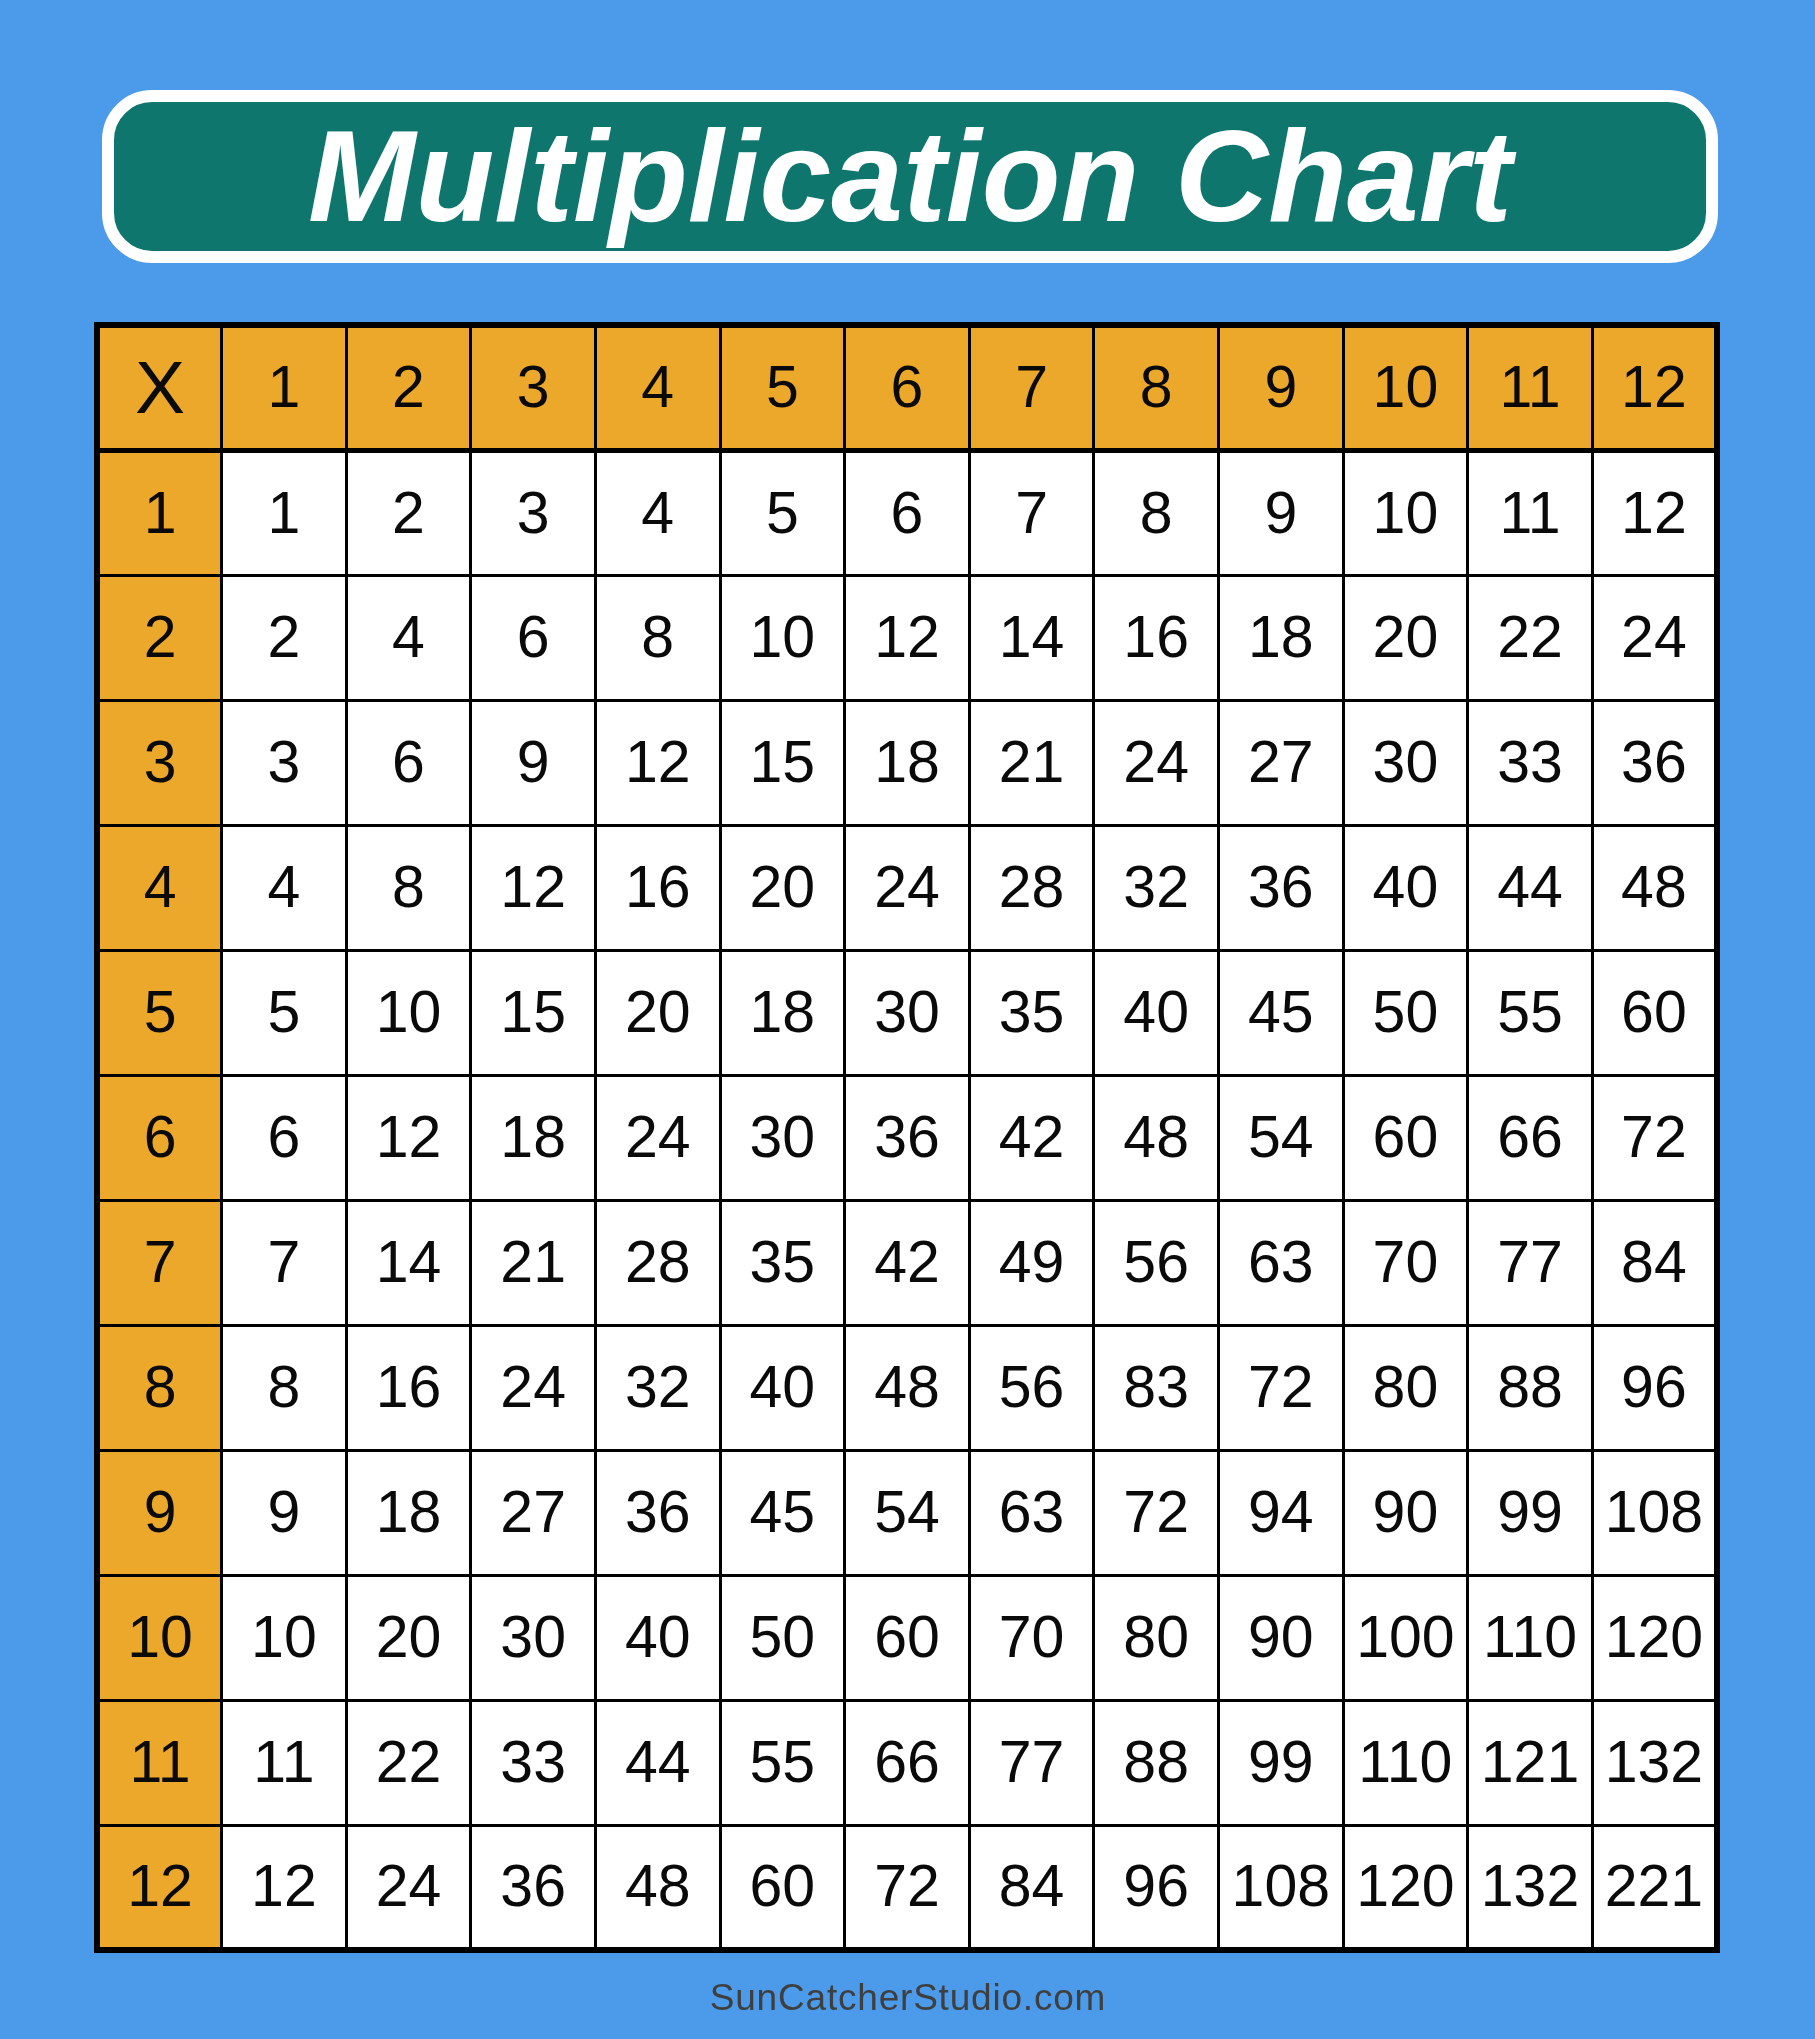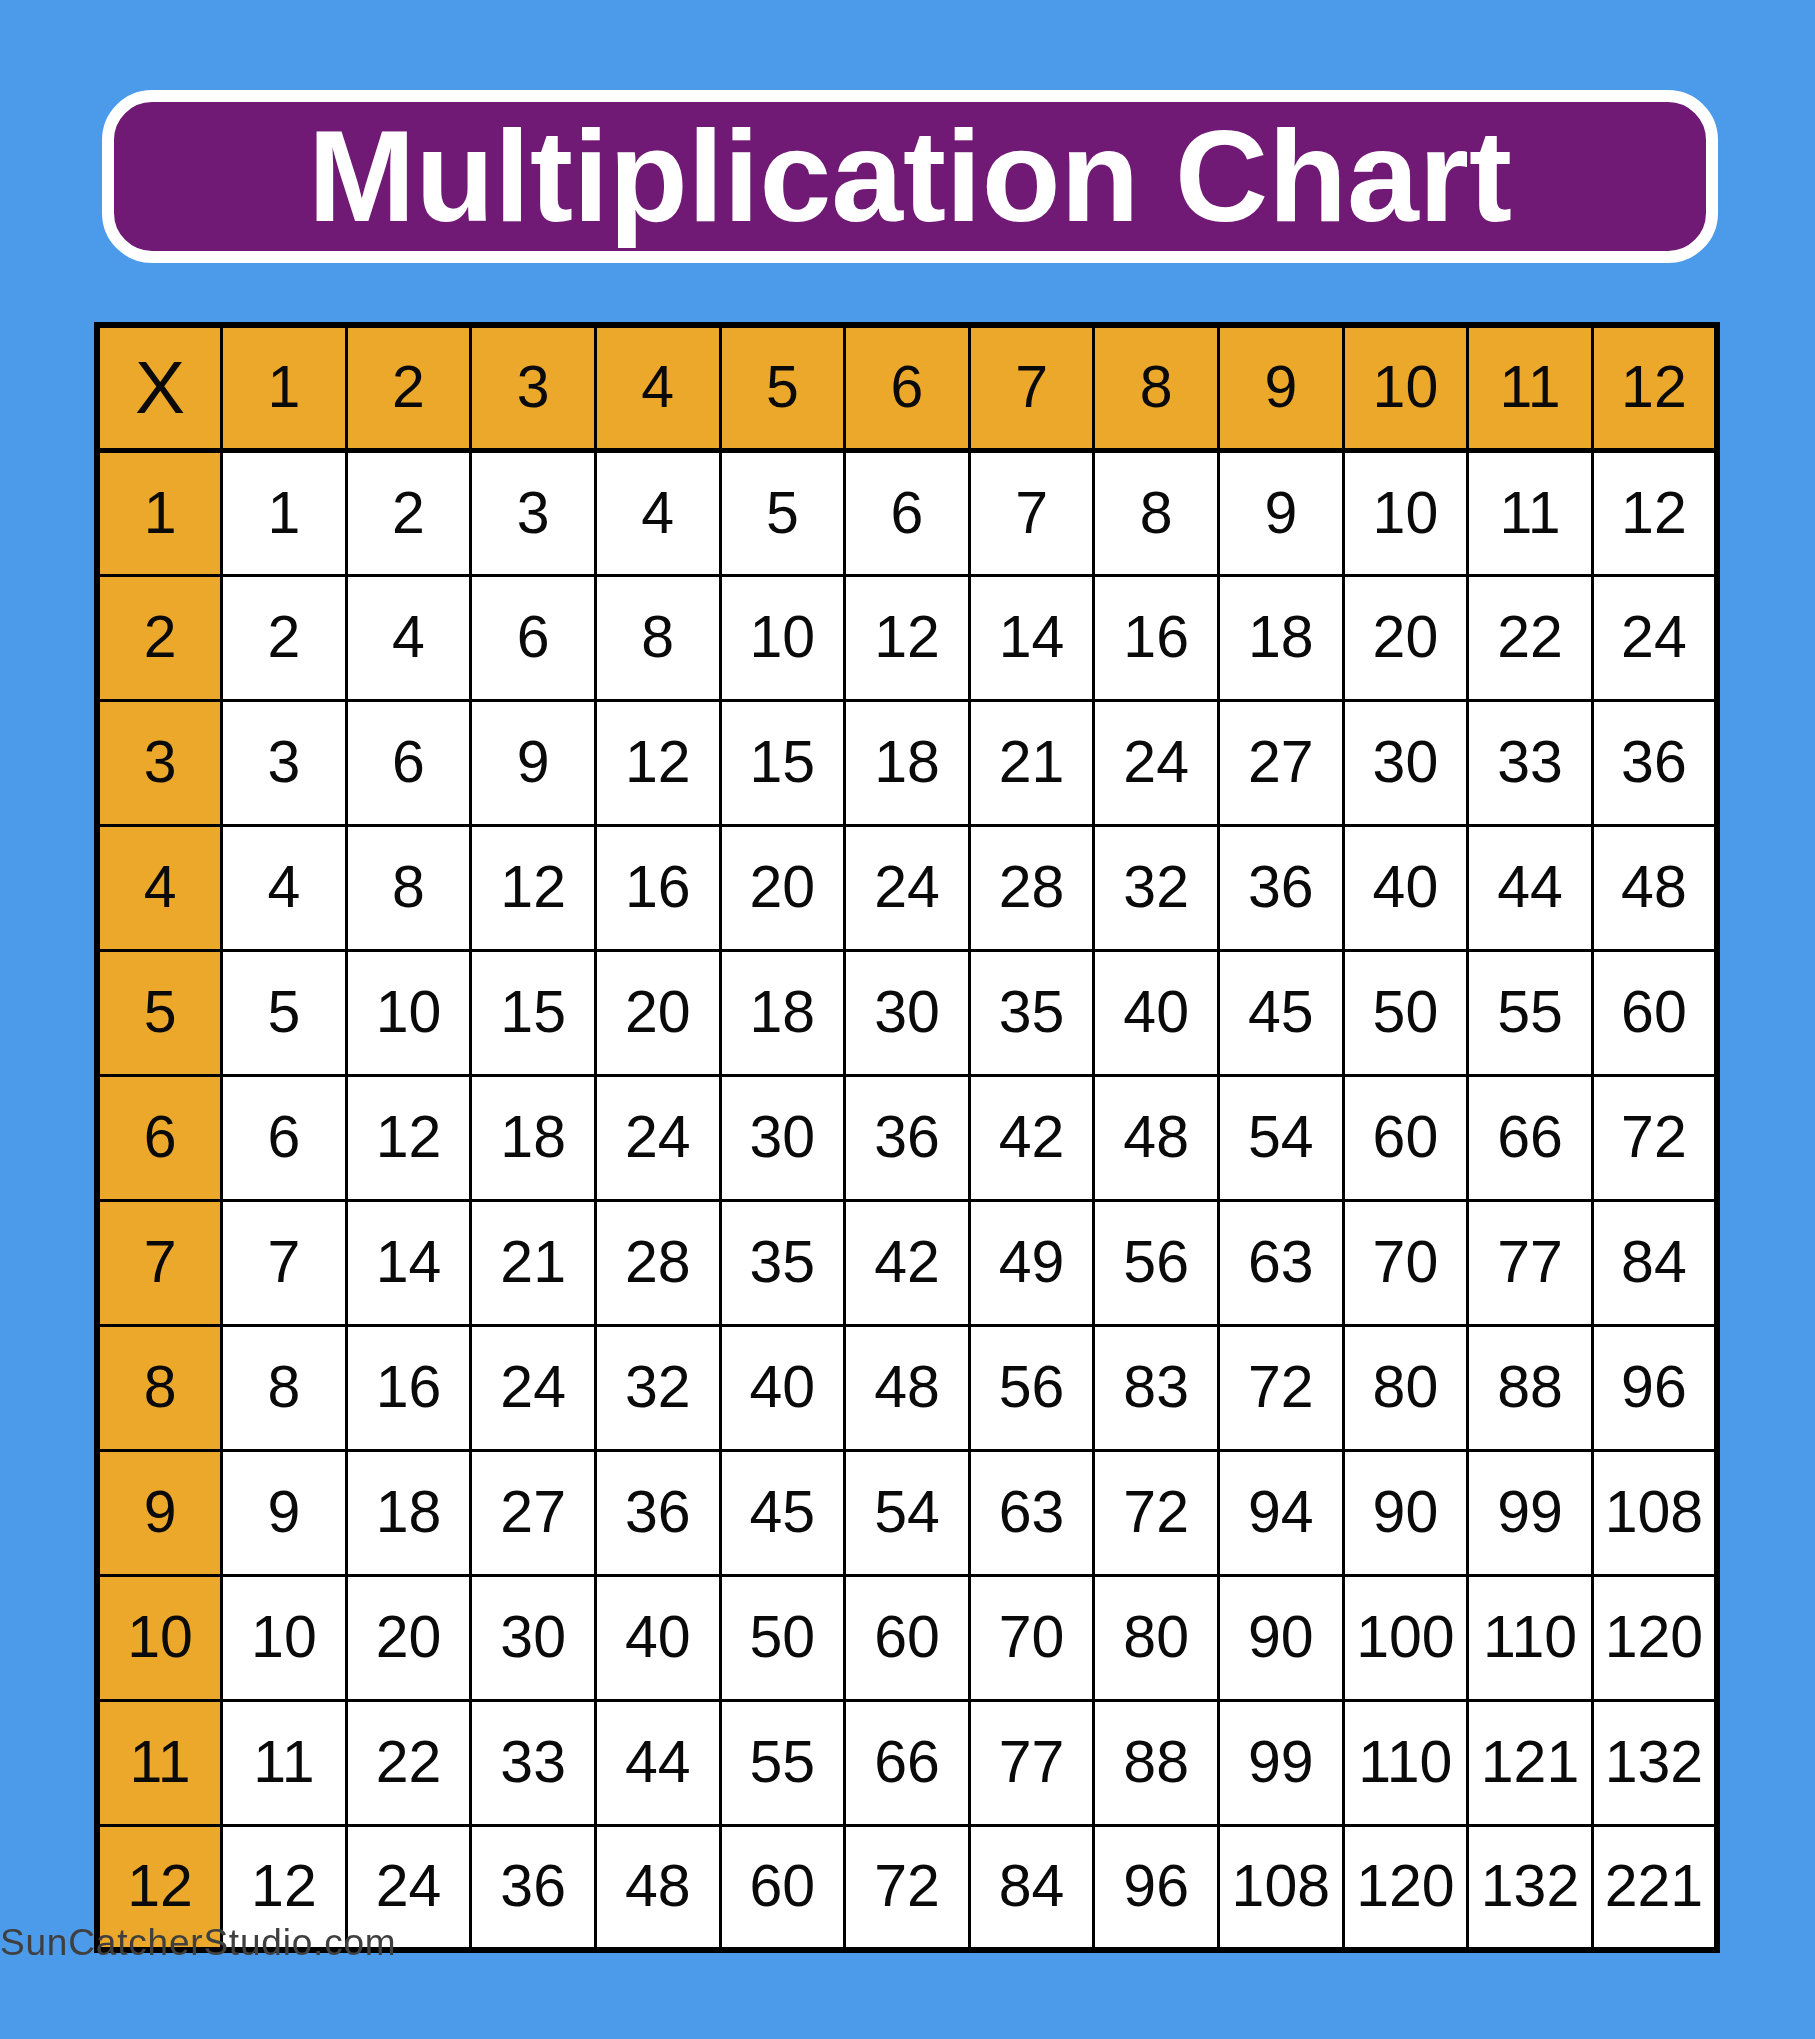--- a/index.html
+++ b/index.html
@@ -11,26 +11,27 @@
     position: relative;
     overflow: hidden;
   }
   .banner {
     position: absolute;
     left: 102px;
     top: 90px;
     width: 1616px;
     height: 173px;
     box-sizing: border-box;
-    background: #701a75;
+    background: #0f766e;
     border: 12.2px solid #FFFFFF;
     border-radius: 50px;
     display: flex;
     align-items: center;
     justify-content: center;
+    font-style: italic;
   }
   .banner h1 {
     margin: 0;
     color: #FFFFFF;
     font-size: 129px;
     font-weight: bold;
     line-height: 1;
     white-space: nowrap;
   }
   table.mult {
@@ -58,22 +59,23 @@
   table.mult thead th {
     background: #EBA82A;
     border-bottom-width: 5.7px;
   }
   table.mult thead th.corner { font-size: 75px; }
   table.mult tbody th { background: #EBA82A; }
   table.mult tbody td { background: #FFFFFF; }
   .footer {
     position: absolute;
     left: 0;
-    top: 1922px;
+    top: 1977px;
     width: 100%;
+    text-align: center;
     font-size: 37px;
     color: #3F3F3F;
     letter-spacing: 0.8px;
   }
 </style>
 </head>
 <body>
 
 <div class="banner">
   <h1>Multiplication Chart</h1>

